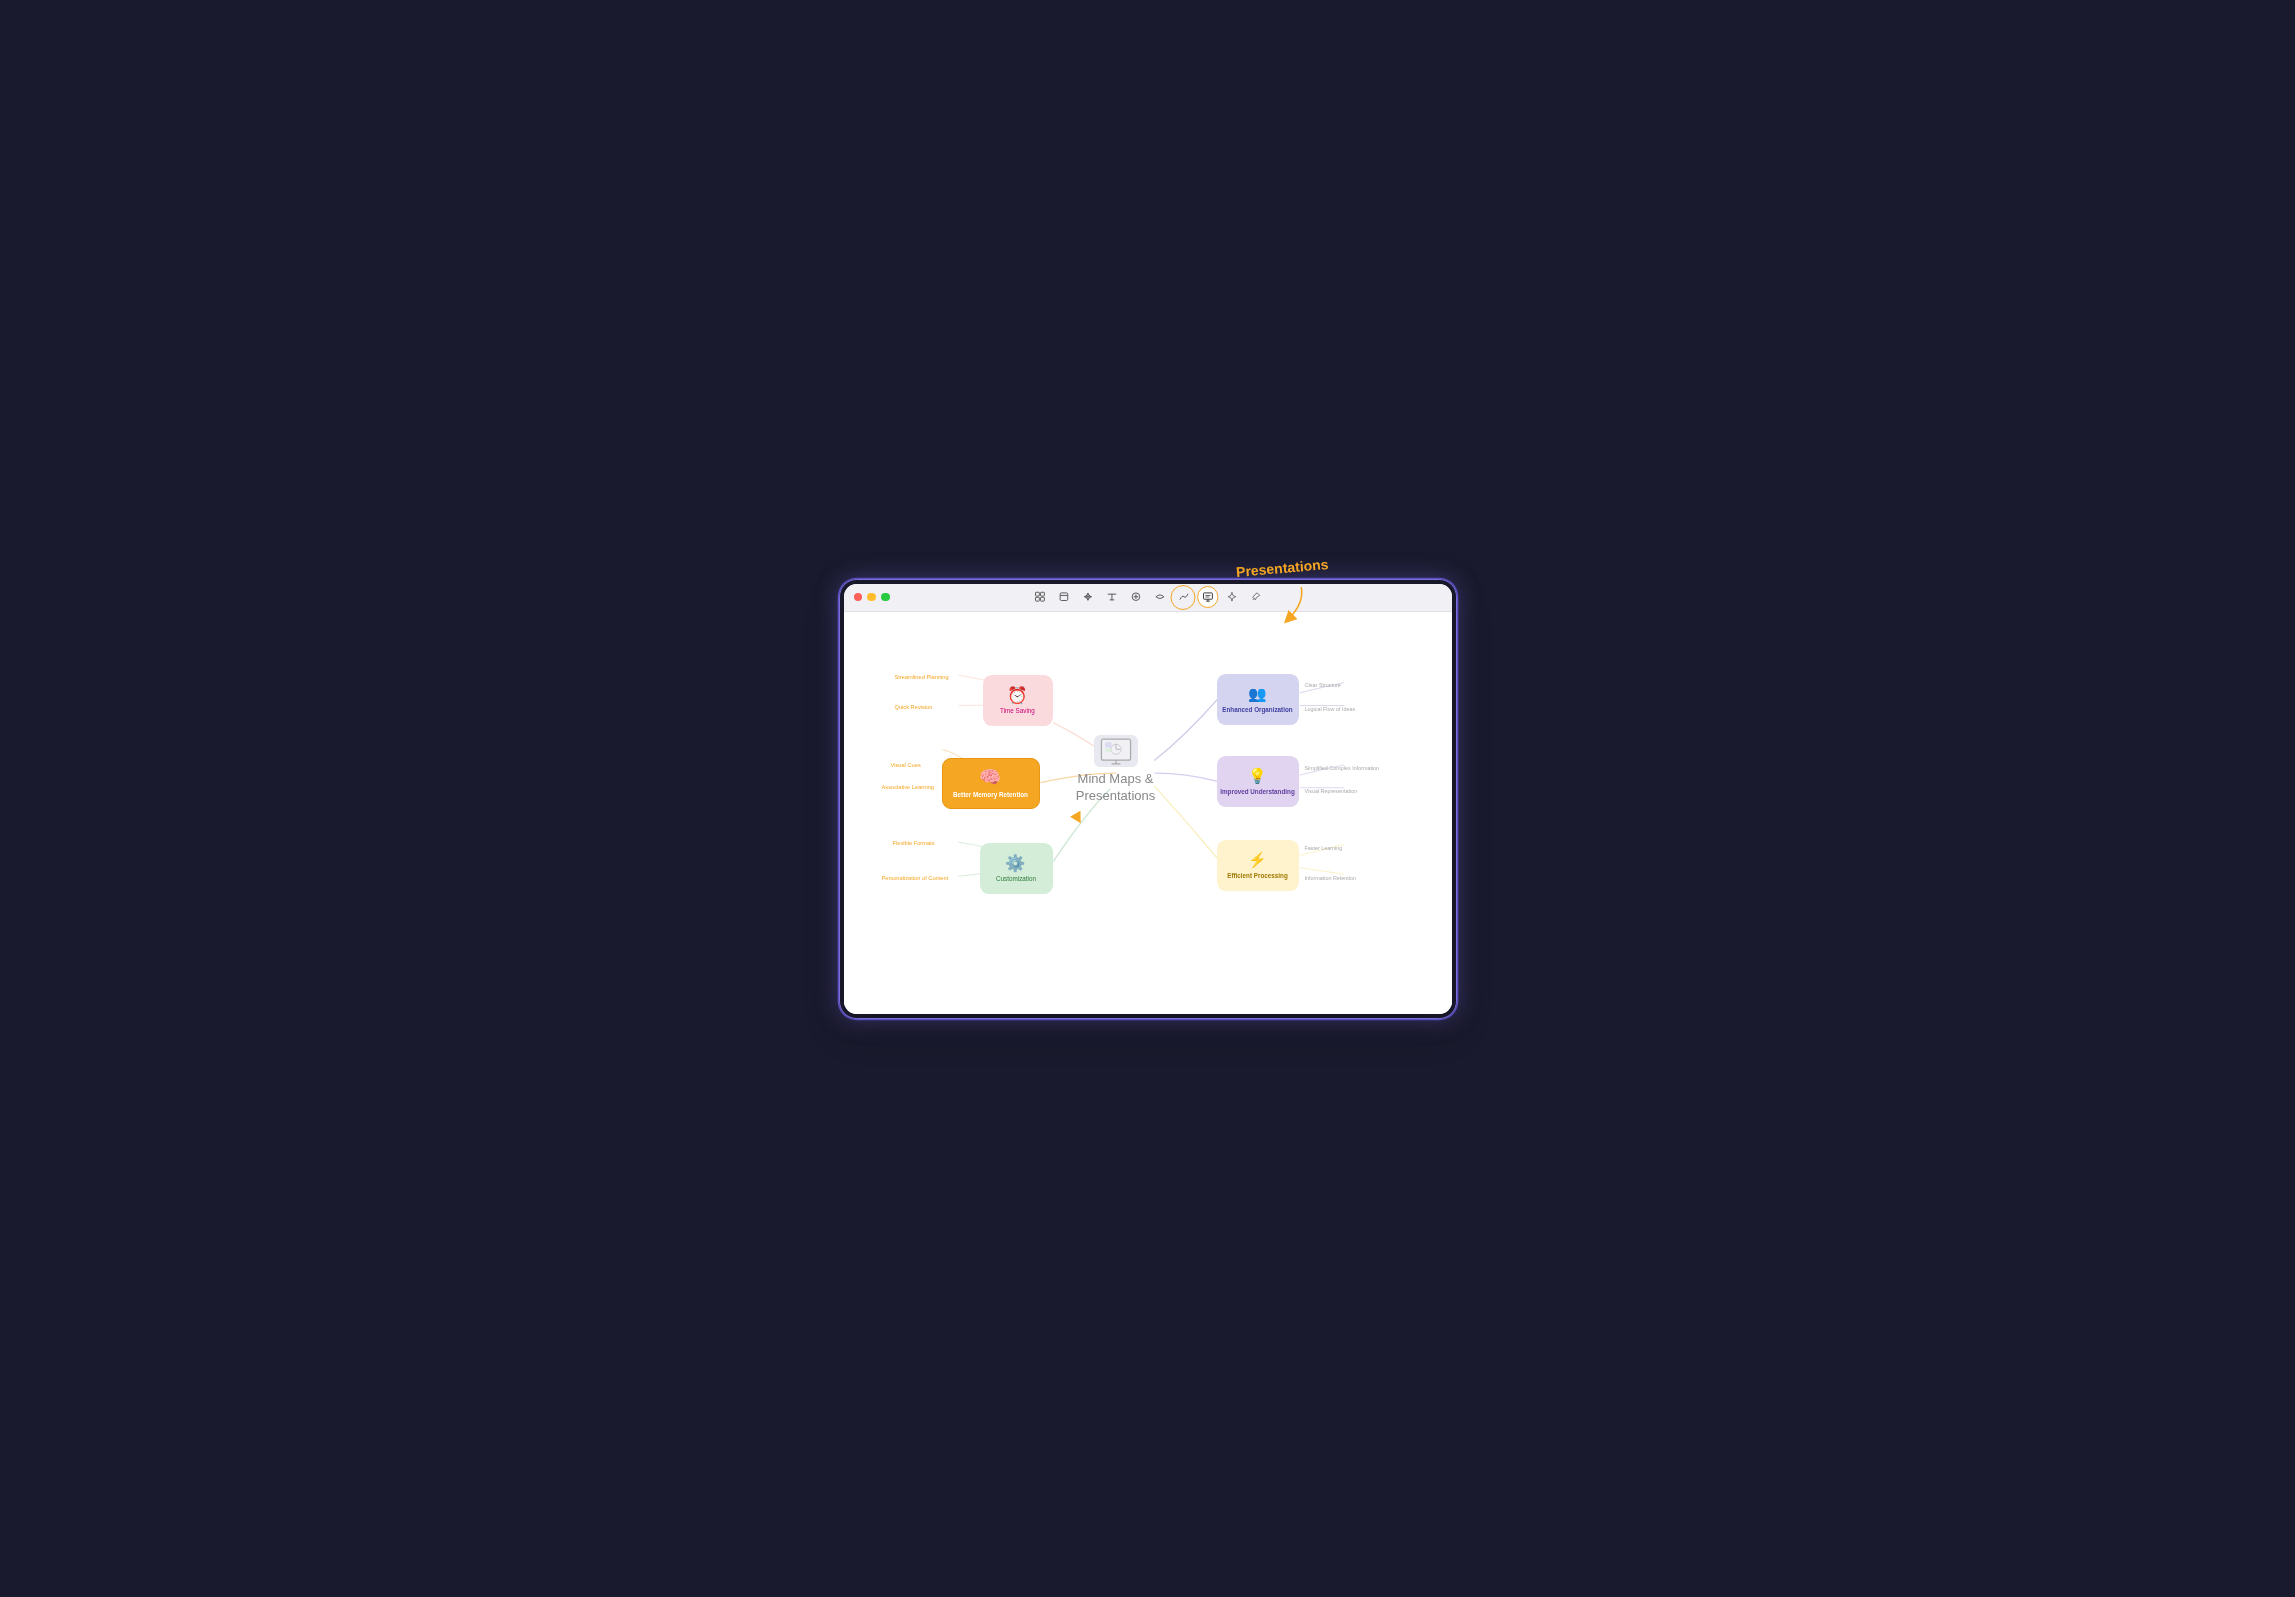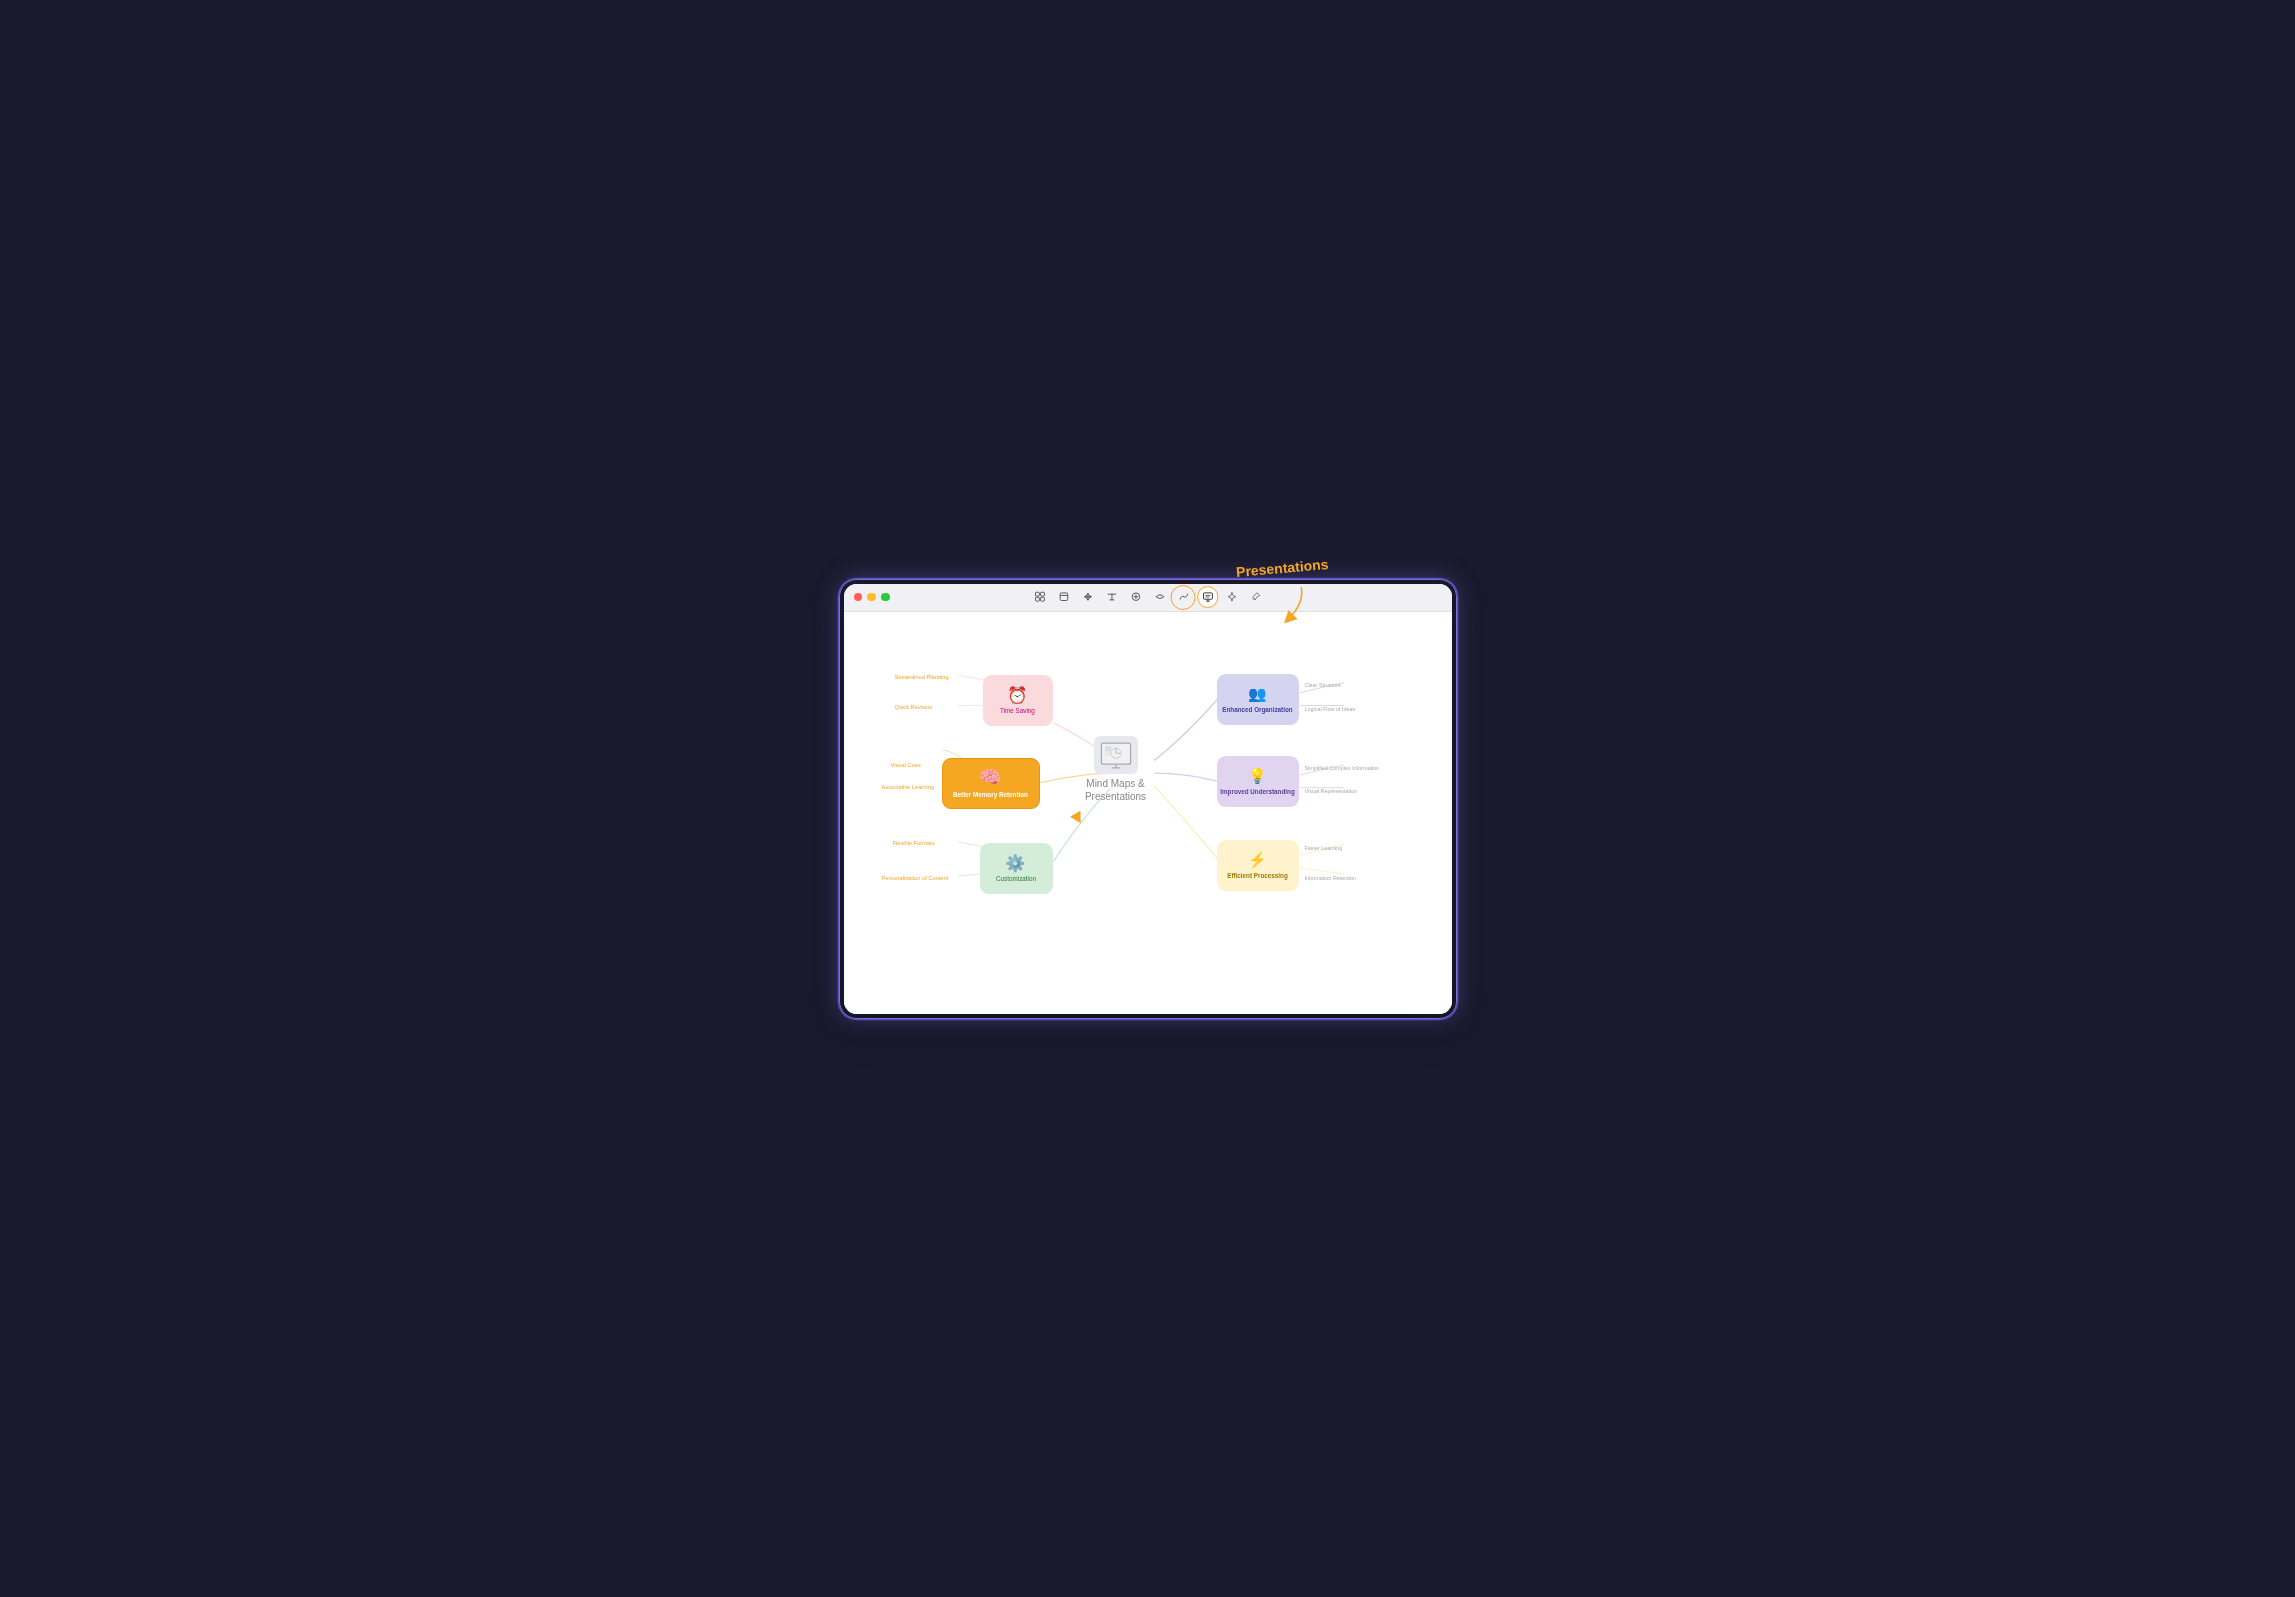--- a/index.html
+++ b/index.html
@@ -126,21 +126,21 @@
       height: 38px;
       background: #e8e8f0;
       border-radius: 6.3px;
       display: flex;
       align-items: center;
       justify-content: center;
       margin: 0 auto 3.8px;
       font-size: 17.7px;
     }
     .node-center-label {
-      font-size: 10px;
+      font-size: 13px;
       color: #888;
       line-height: 1.3;
       text-align: center;
     }
     
     .node-orange {
       left: 98px;
       top: 146px;
       width: 98px;
       height: 51px;

